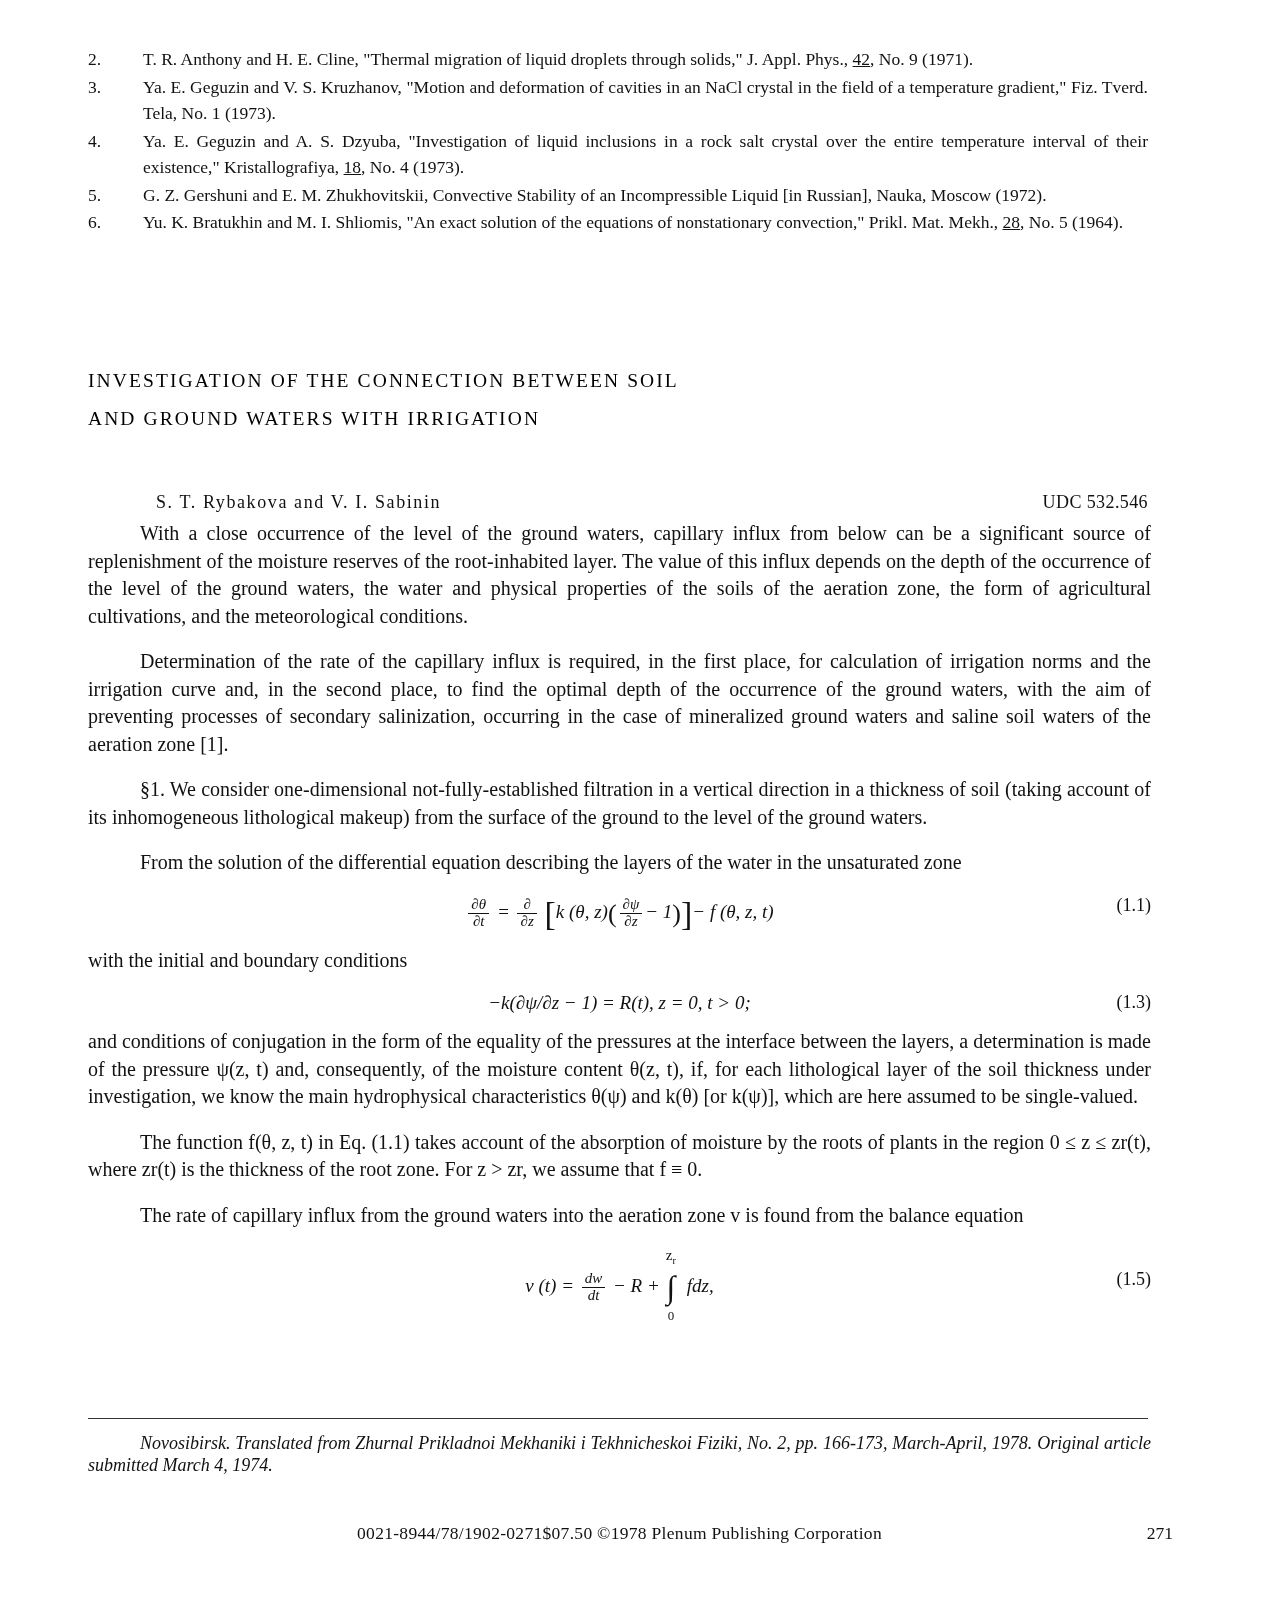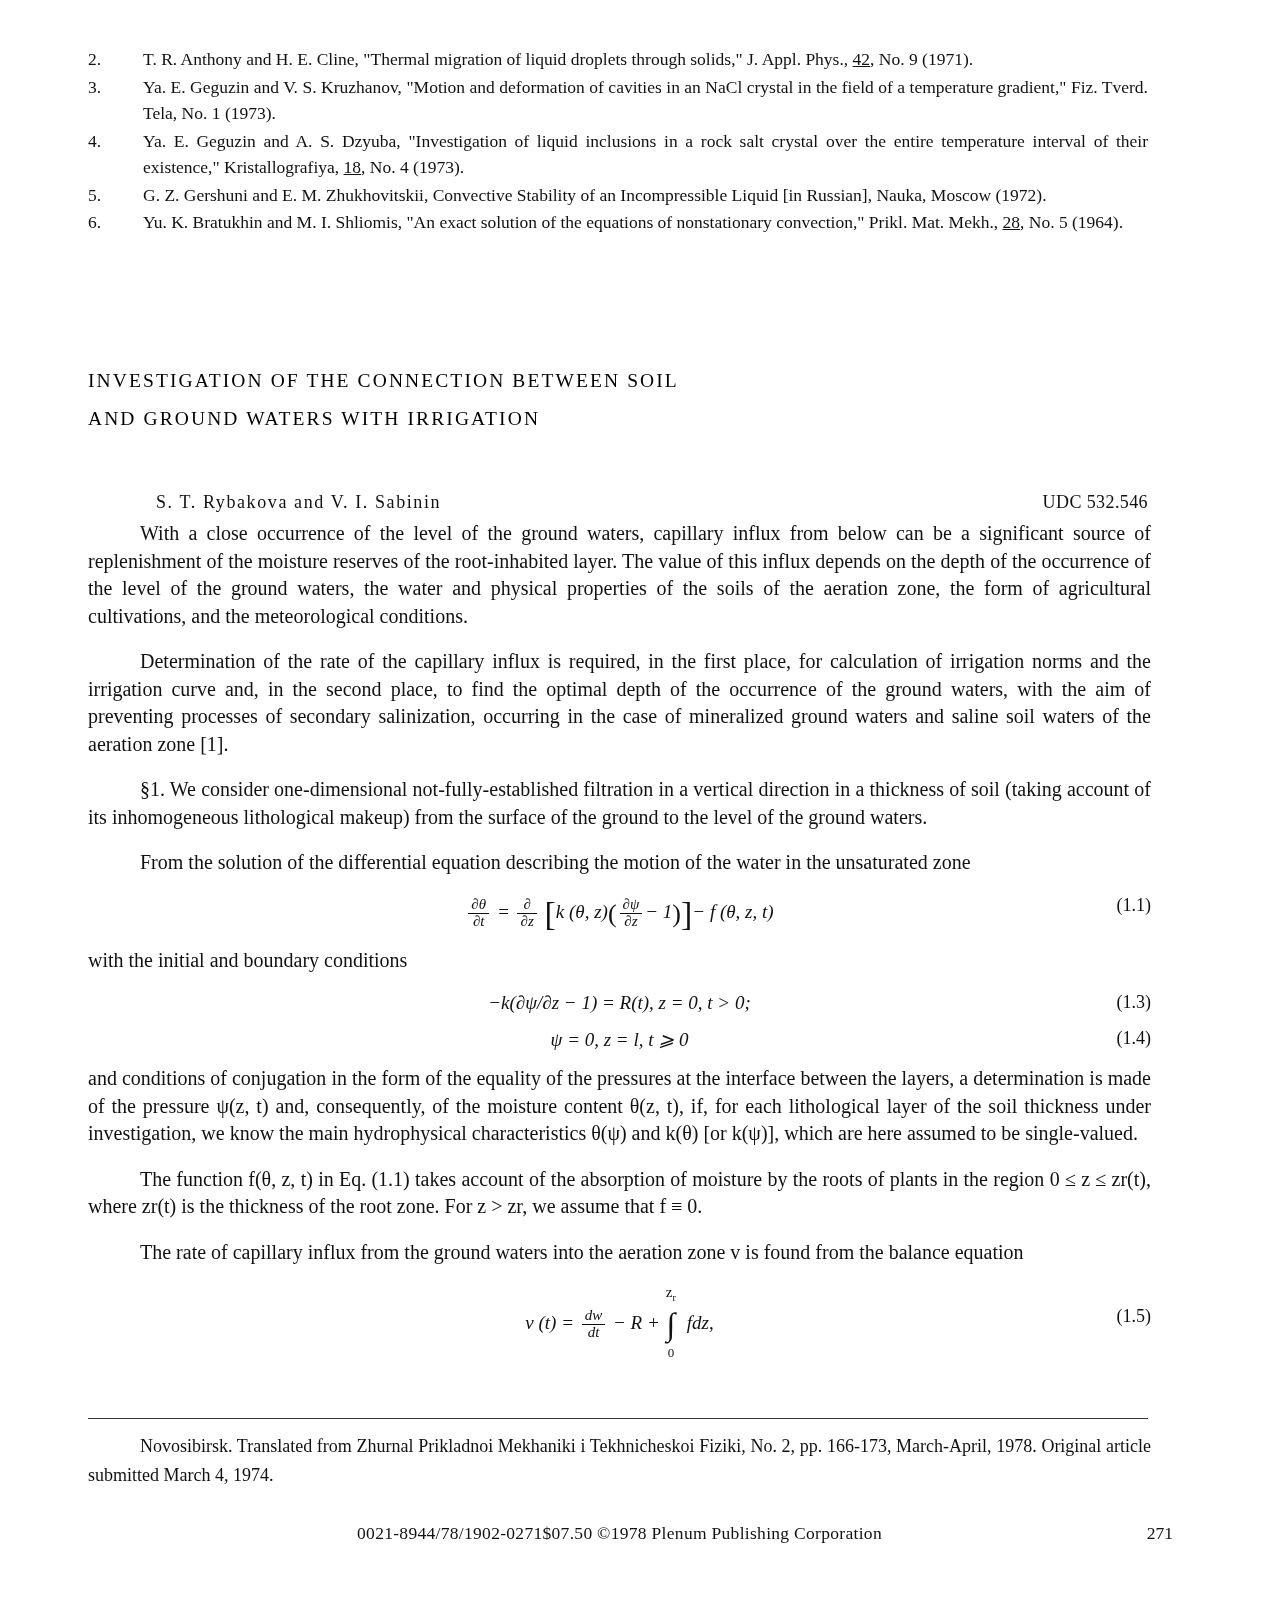--- a/index.html
+++ b/index.html
@@ -174,22 +174,23 @@
     top: 1418px;
     width: 1060px;
     border-top: 1px solid #333;
   }
   .footnote {
     position: absolute;
     left: 88px;
     top: 1432px;
     width: 1063px;
     font-size: 18px;
-    line-height: 29px;
+    line-height: 22px;
     text-align: justify;
+    font-style: italic;
   }
   .footnote .ln1 { text-indent: 52px; }
   .imprint {
     position: absolute;
     left: 88px;
     top: 1523px;
     width: 1063px;
     font-size: 17.5px;
     display: flex;
     justify-content: center;
@@ -245,44 +246,40 @@
   <div class="authors-row">
     <div class="authors">S. T. Rybakova and V. I. Sabinin</div>
     <div class="udc">UDC 532.546</div>
   </div>
 
   <div class="body-block">
 
     <p class="para indent">With a close occurrence of the level of the ground waters, capillary influx from below can be a significant source of replenishment of the moisture reserves of the root-inhabited layer. The value of this influx depends on the depth of the occurrence of the level of the ground waters, the water and physical properties of the soils of the aeration zone, the form of agricultural cultivations, and the meteorological conditions.</p>
     <p class="para indent">Determination of the rate of the capillary influx is required, in the first place, for calculation of irrigation norms and the irrigation curve and, in the second place, to find the optimal depth of the occurrence of the ground waters, with the aim of preventing processes of secondary salinization, occurring in the case of mineralized ground waters and saline soil waters of the aeration zone [1].</p>
     <p class="para indent">§1. We consider one-dimensional not-fully-established filtration in a vertical direction in a thickness of soil (taking account of its inhomogeneous lithological makeup) from the surface of the ground to the level of the ground waters.</p>
-    <p class="para indent">From the solution of the differential equation describing the motion of the water in the unsaturated zone</p>
+    <p class="para indent">From the solution of the differential equation describing the layers of the water in the unsaturated zone</p>
 
     <div class="eq-row">
       <span class="eq-body">
         <span class="frac"><span class="num">∂θ</span><span class="den">∂t</span></span>
         =
         <span class="frac"><span class="num">∂</span><span class="den">∂z</span></span>
         <span class="big-br">[</span>k (θ, z)<span class="med-br">(</span><span class="frac"><span class="num">∂ψ</span><span class="den">∂z</span></span>− 1<span class="med-br">)</span><span class="big-br">]</span>− f (θ, z, t)
       </span>
       <span class="eq-num">(1.1)</span>
     </div>
 
     <p class="para">with the initial and boundary conditions</p>
 
 
     <div class="eq-row">
       <span class="eq-body">−k(∂ψ/∂z − 1) = R(t), z = 0, t &gt; 0;</span>
       <span class="eq-num">(1.3)</span>
     </div>
 
-    <div class="eq-row">
-      <span class="eq-body">ψ = 0, z = l, t ⩾ 0</span>
-      <span class="eq-num">(1.4)</span>
-    </div>
 
     <p class="para">and conditions of conjugation in the form of the equality of the pressures at the interface between the layers, a determination is made of the pressure ψ(z, t) and, consequently, of the moisture content θ(z, t), if, for each lithological layer of the soil thickness under investigation, we know the main hydrophysical characteristics θ(ψ) and k(θ) [or k(ψ)], which are here assumed to be single-valued.</p>
     <p class="para indent">The function f(θ, z, t) in Eq. (1.1) takes account of the absorption of moisture by the roots of plants in the region 0 ≤ z ≤ zr(t), where zr(t) is the thickness of the root zone. For z &gt; zr, we assume that f ≡ 0.</p>
     <p class="para indent">The rate of capillary influx from the ground waters into the aeration zone v is found from the balance equation</p>
 
     <div class="eq-row" style="margin-top:40px; margin-bottom:30px;">
       <span class="eq-body">
         v (t) =
         <span class="frac"><span class="num">dw</span><span class="den">dt</span></span>
         − R +

